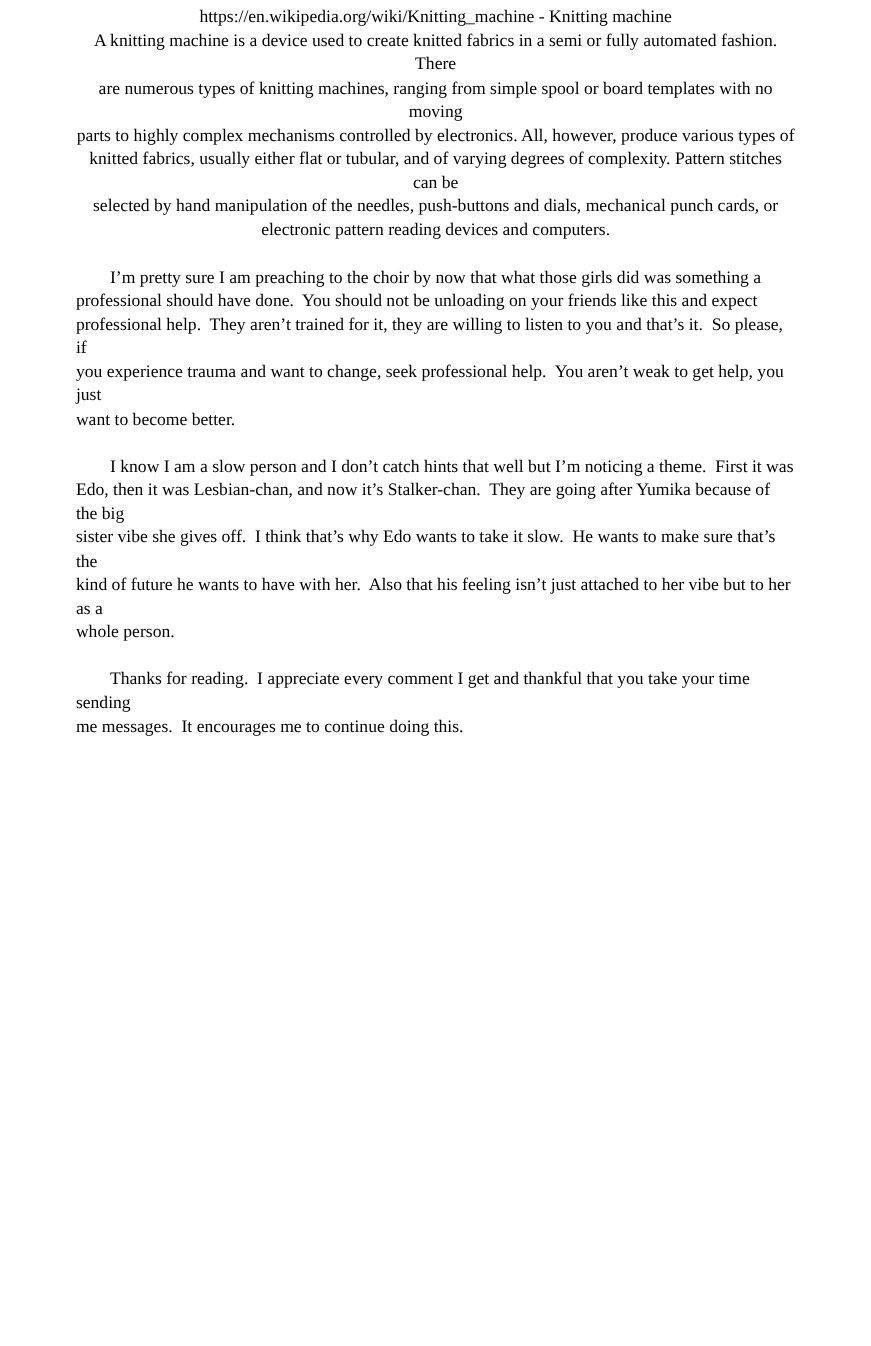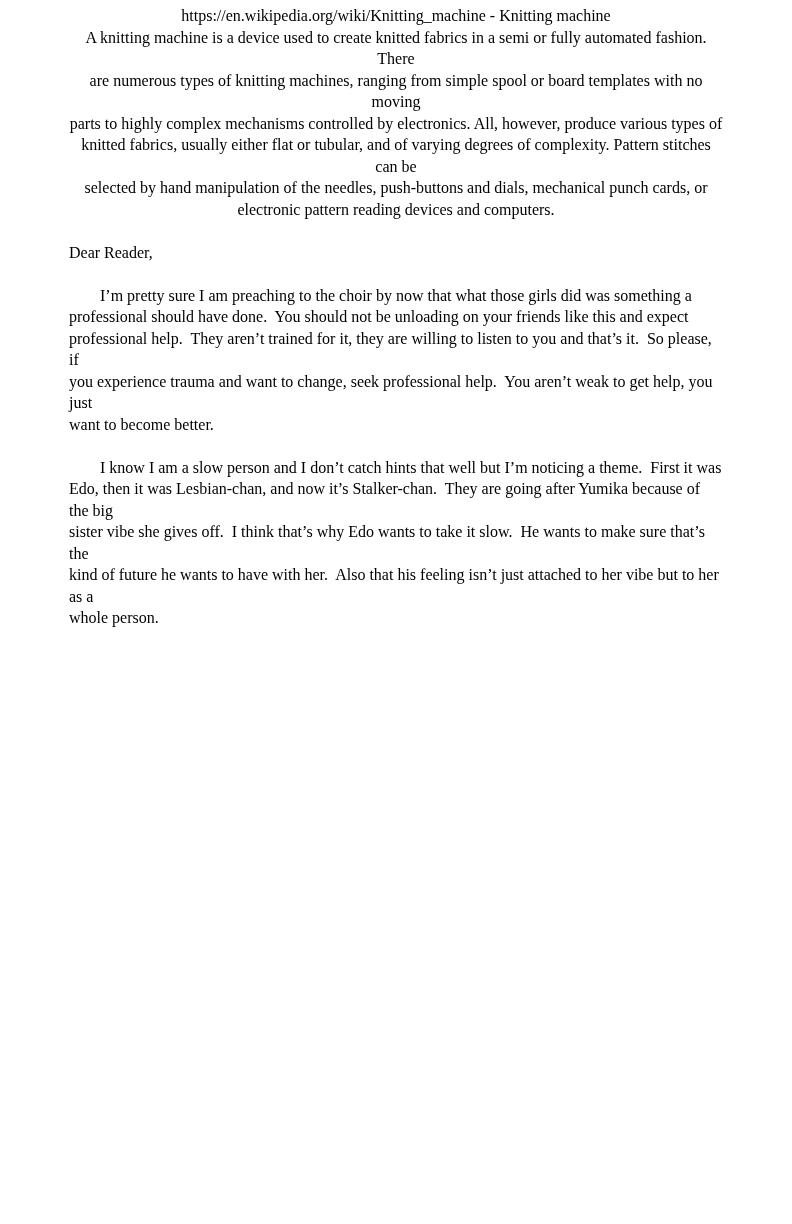--- a/index.html
+++ b/index.html
@@ -33,16 +33,16 @@
   }
   .indent {
     text-indent: 31px;
   }
 </style>
 </head>
 <body>
 
 <div class="page">
   <p class="center first">https://en.wikipedia.org/wiki/Knitting_machine - Knitting machine<br>A knitting machine is a device used to create knitted fabrics in a semi or fully automated fashion. There<br>are numerous types of knitting machines, ranging from simple spool or board templates with no moving<br>parts to highly complex mechanisms controlled by electronics. All, however, produce various types of<br>knitted fabrics, usually either flat or tubular, and of varying degrees of complexity. Pattern stitches can be<br>selected by hand manipulation of the needles, push-buttons and dials, mechanical punch cards, or<br>electronic pattern reading devices and computers.</p>
-  <p>Dear Reader,</p>
   <p class="indent">I’m pretty sure I am preaching to the choir by now that what those girls did was something a<br>professional should have done.  You should not be unloading on your friends like this and expect<br>professional help.  They aren’t trained for it, they are willing to listen to you and that’s it.  So please, if<br>you experience trauma and want to change, seek professional help.  You aren’t weak to get help, you just<br>want to become better.</p>
   <p class="indent">I know I am a slow person and I don’t catch hints that well but I’m noticing a theme.  First it was<br>Edo, then it was Lesbian-chan, and now it’s Stalker-chan.  They are going after Yumika because of the big<br>sister vibe she gives off.  I think that’s why Edo wants to take it slow.  He wants to make sure that’s the<br>kind of future he wants to have with her.  Also that his feeling isn’t just attached to her vibe but to her as a<br>whole person.</p>
+  <p class="indent">Thanks for reading.  I appreciate every comment I get and thankful that you take your time sending<br>me messages.  It encourages me to continue doing this.</p>
 </div>
 
 </body></html>

